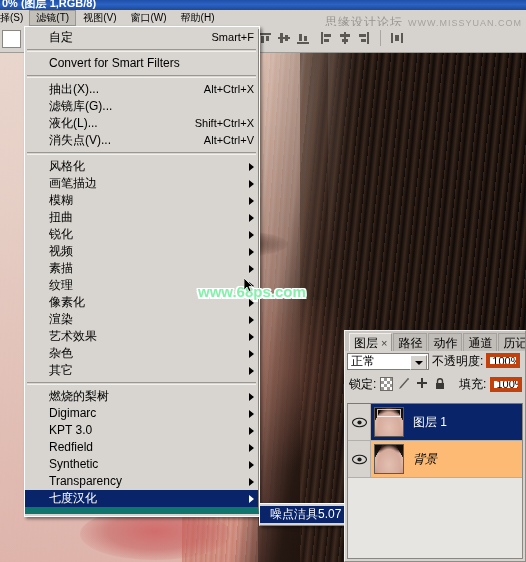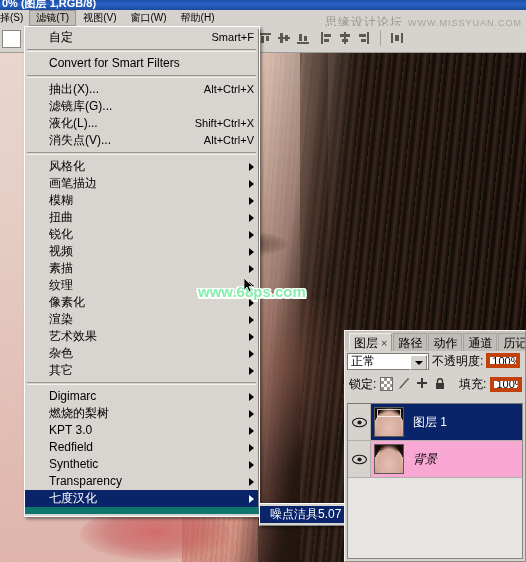--- a/index.html
+++ b/index.html
@@ -203,21 +203,21 @@
     background-size:6px 6px;background-position:0 0,3px 3px;background-color:#fff;
     border:1px solid #6e6b66;box-sizing:border-box;
   }
   #layer-list{
     position:absolute;left:2px;top:72px;right:2px;bottom:2px;
     background:#e7e5e1;border:1px solid #8a8782;border-top-color:#7b7873;
     overflow:hidden;box-sizing:border-box;
   }
   .layer-row{
     height:36px;display:flex;align-items:center;border-bottom:1px solid #b2afaa;
-    background:#f9a8d4;
+    background:#fdba74;
   }
   .layer-row.sel{background:#0a246a;color:#fff;}
   .eye-cell{
     width:22px;height:36px;display:flex;align-items:center;justify-content:center;
     border-right:1px solid #b2afaa;background:#d6d3ce;
   }
   .layer-thumb{
     width:30px;height:30px;margin-left:3px;border:1px solid #5d5a55;box-sizing:border-box;
     background:
       linear-gradient(120deg, rgba(20,12,9,.95) 0 16%, rgba(0,0,0,0) 17%),
@@ -384,25 +384,25 @@
       <span class="lbl">杂色</span>
       <span class="arw"></span>
     </div>
     <div class="mi">
       <span class="lbl">其它</span>
       <span class="arw"></span>
     </div>
     <div class="msep"></div>
 
     <div class="mi">
+      <span class="lbl">燃烧的梨树</span>
+      <span class="arw"></span>
+    </div>
+    <div class="mi">
       <span class="lbl">Digimarc</span>
-      <span class="arw"></span>
-    </div>
-    <div class="mi">
-      <span class="lbl">燃烧的梨树</span>
       <span class="arw"></span>
     </div>
     <div class="mi">
       <span class="lbl">KPT 3.0</span>
       <span class="arw"></span>
     </div>
     <div class="mi">
       <span class="lbl">Redfield</span>
       <span class="arw"></span>
     </div>

